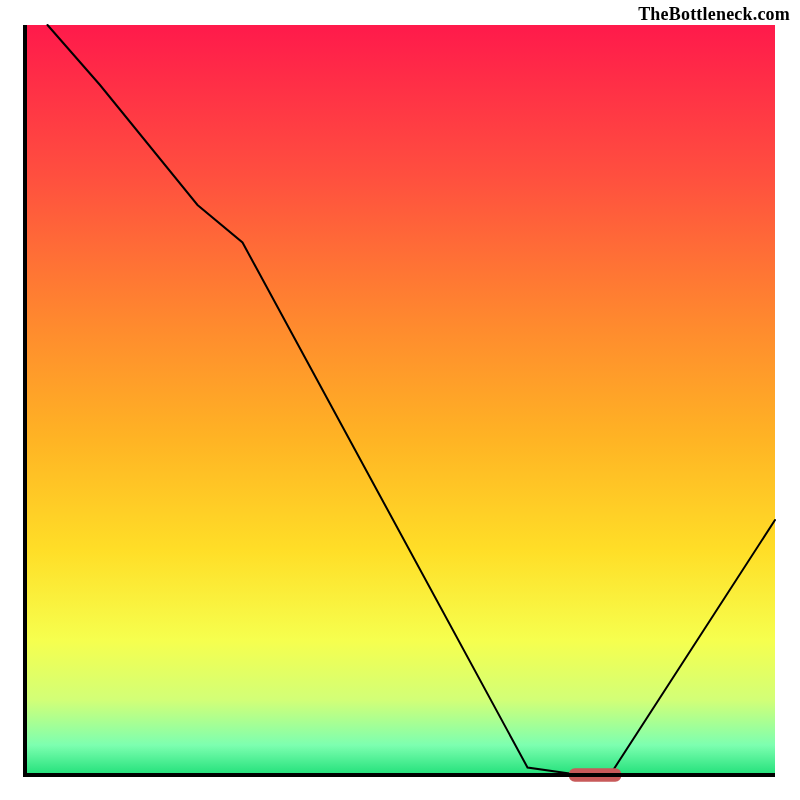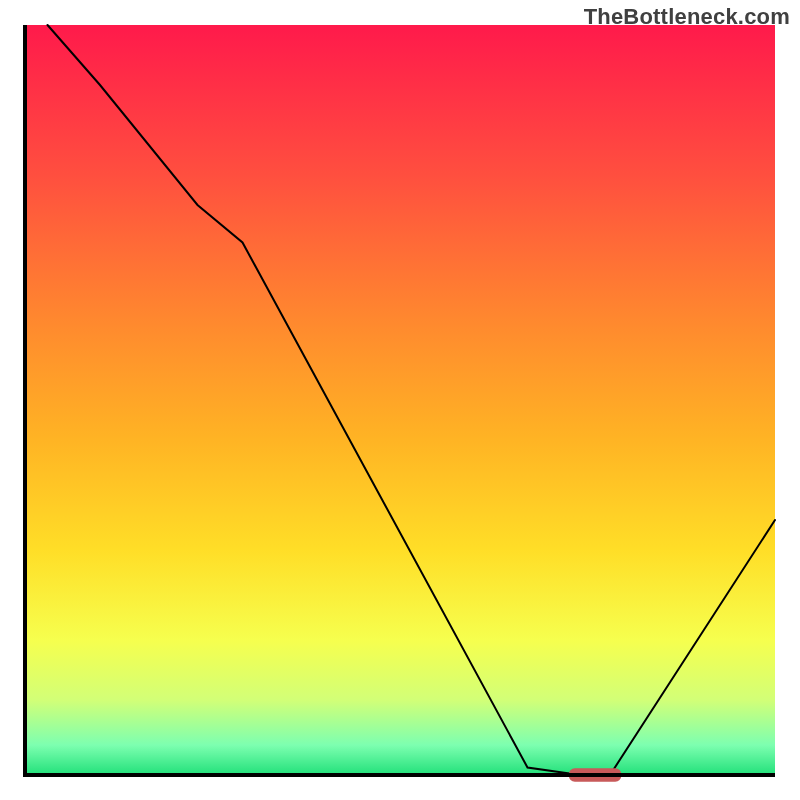--- a/index.html
+++ b/index.html
@@ -15,24 +15,25 @@
     width: 800px;
     height: 800px;
   }
   svg {
     display: block;
   }
   .watermark {
     position: absolute;
     top: 4px;
     right: 10px;
-    font-size: 22px;
+    font-size: 18px;
     font-weight: 600;
-    color: #404040;
+    color: #000000;
     letter-spacing: 0.2px;
+    font-family: Liberation Serif, serif;
   }
 </style>
 </head>
 <body>
 
 <div class="chart-wrap">
 
   <svg width="800" height="800" viewBox="0 0 800 800" preserveAspectRatio="none">
     <defs>
       <linearGradient id="bg-grad" x1="0" y1="0" x2="0" y2="1">

